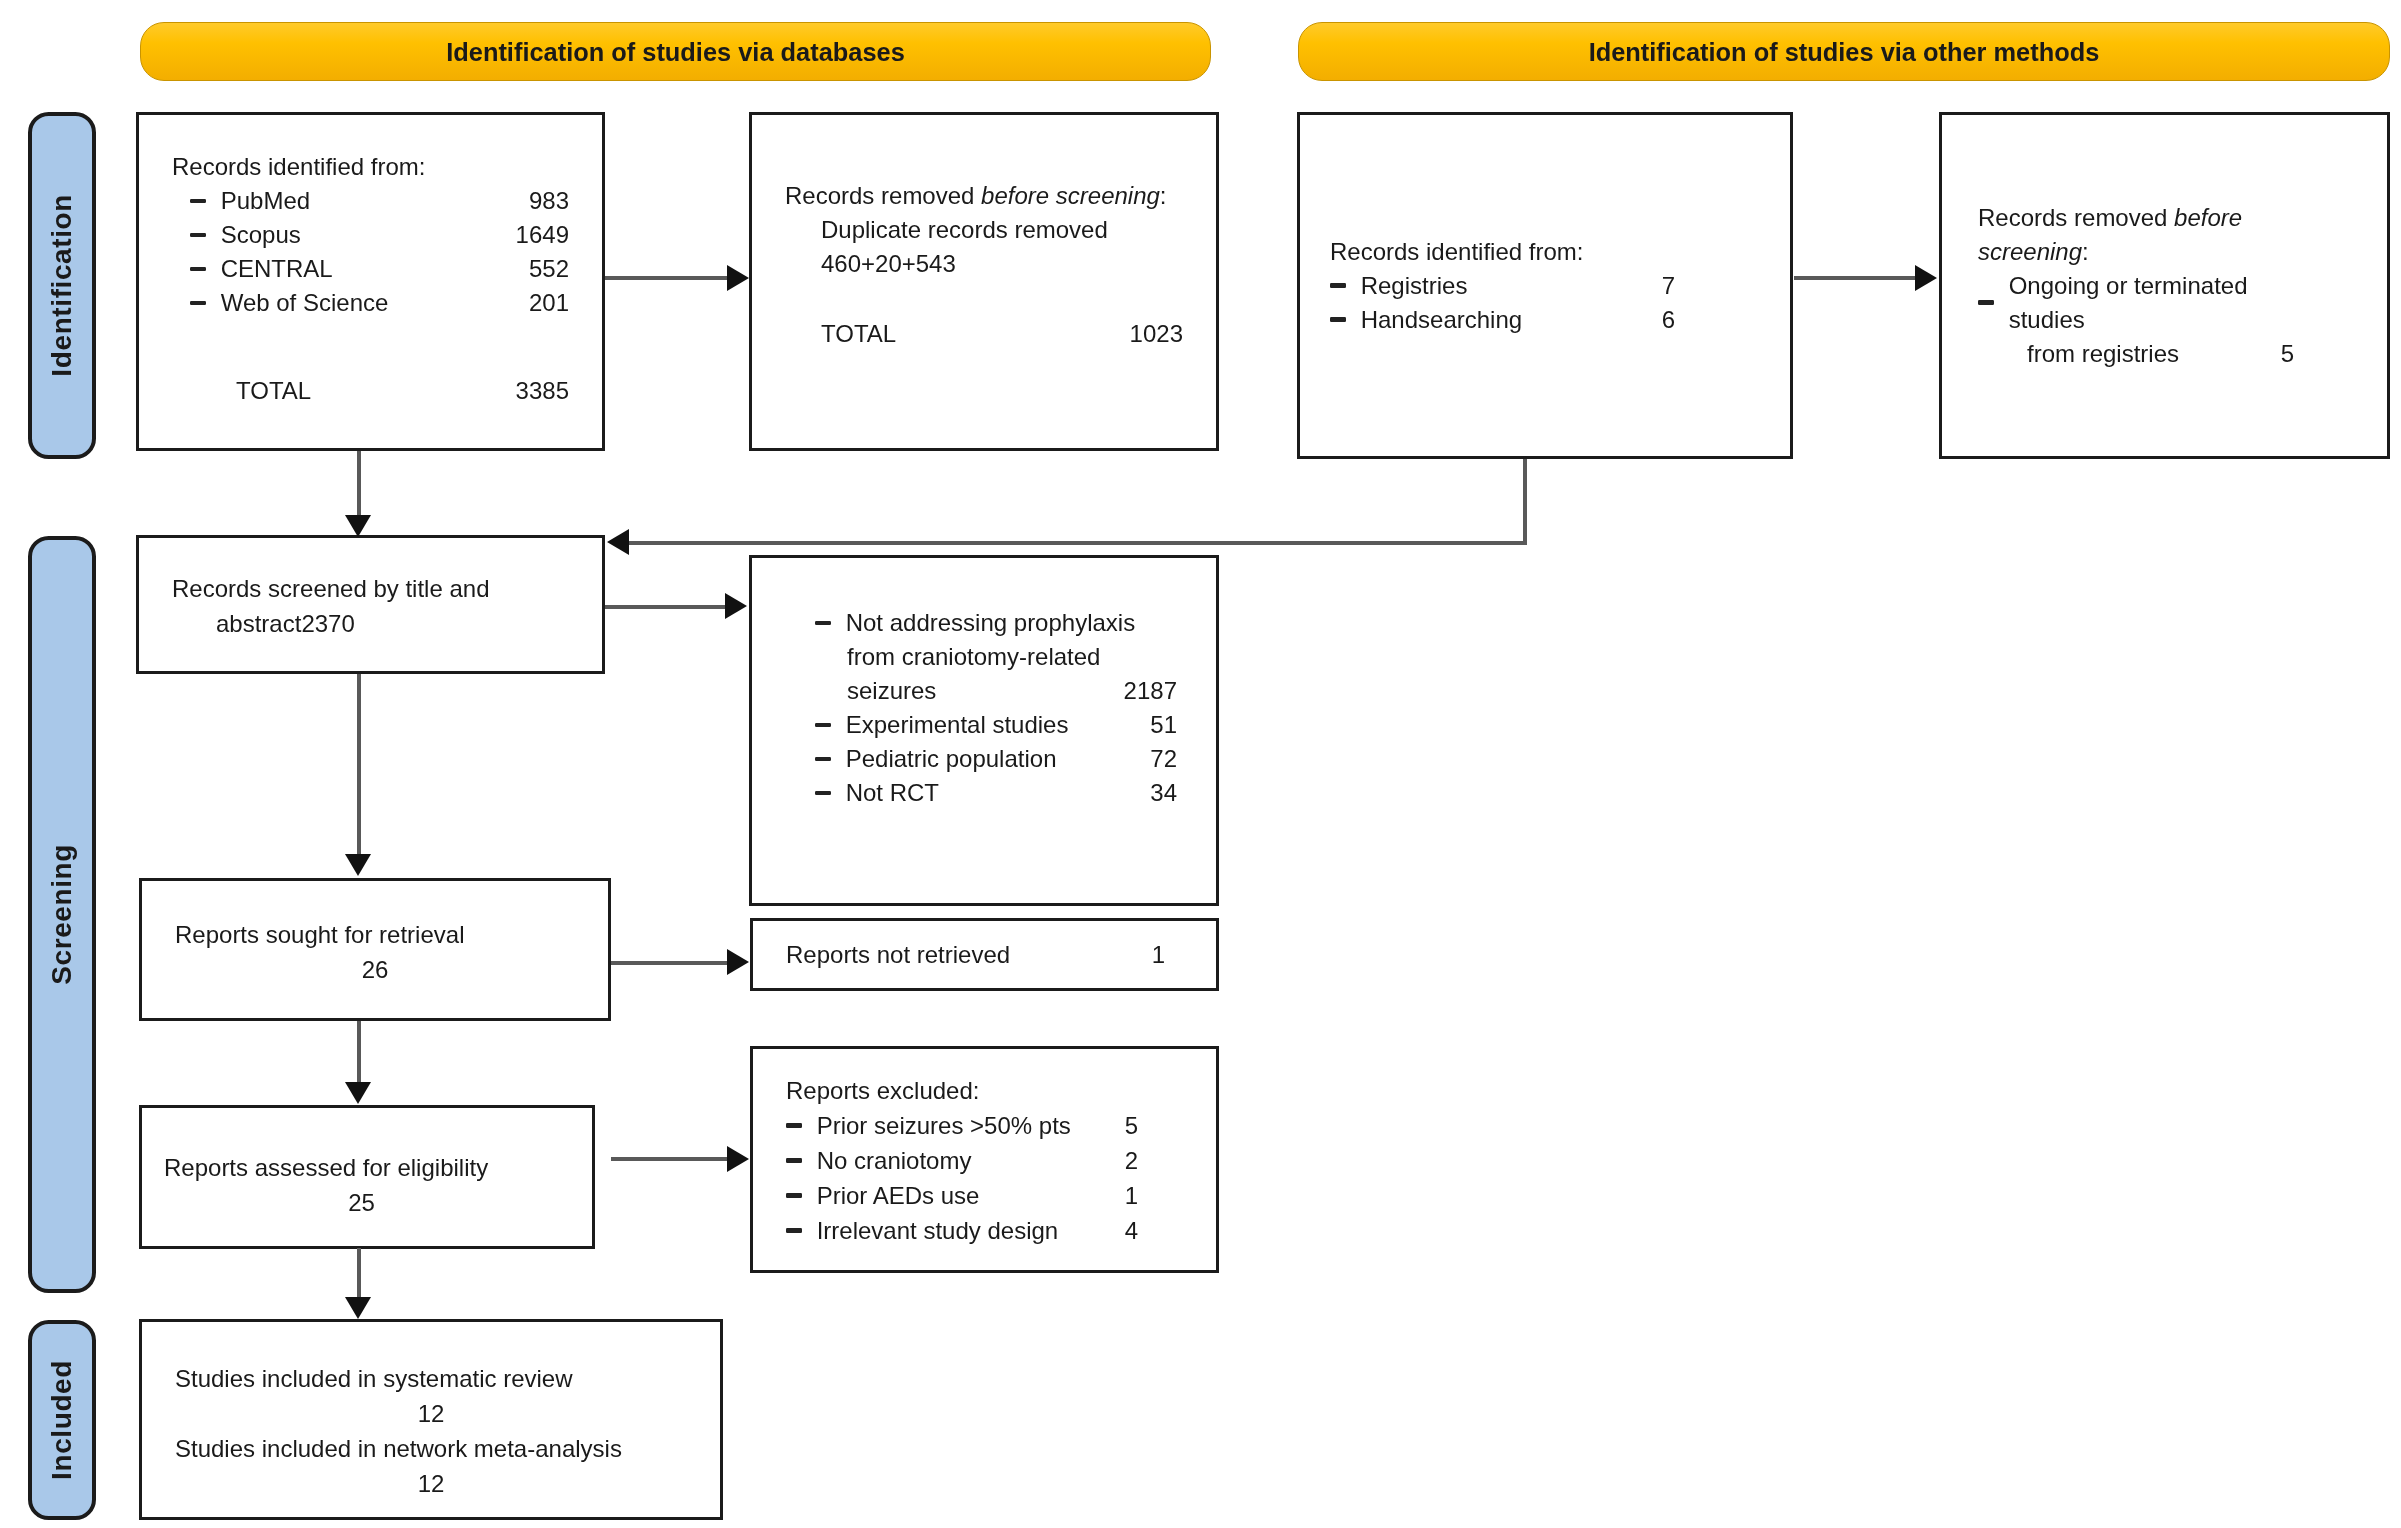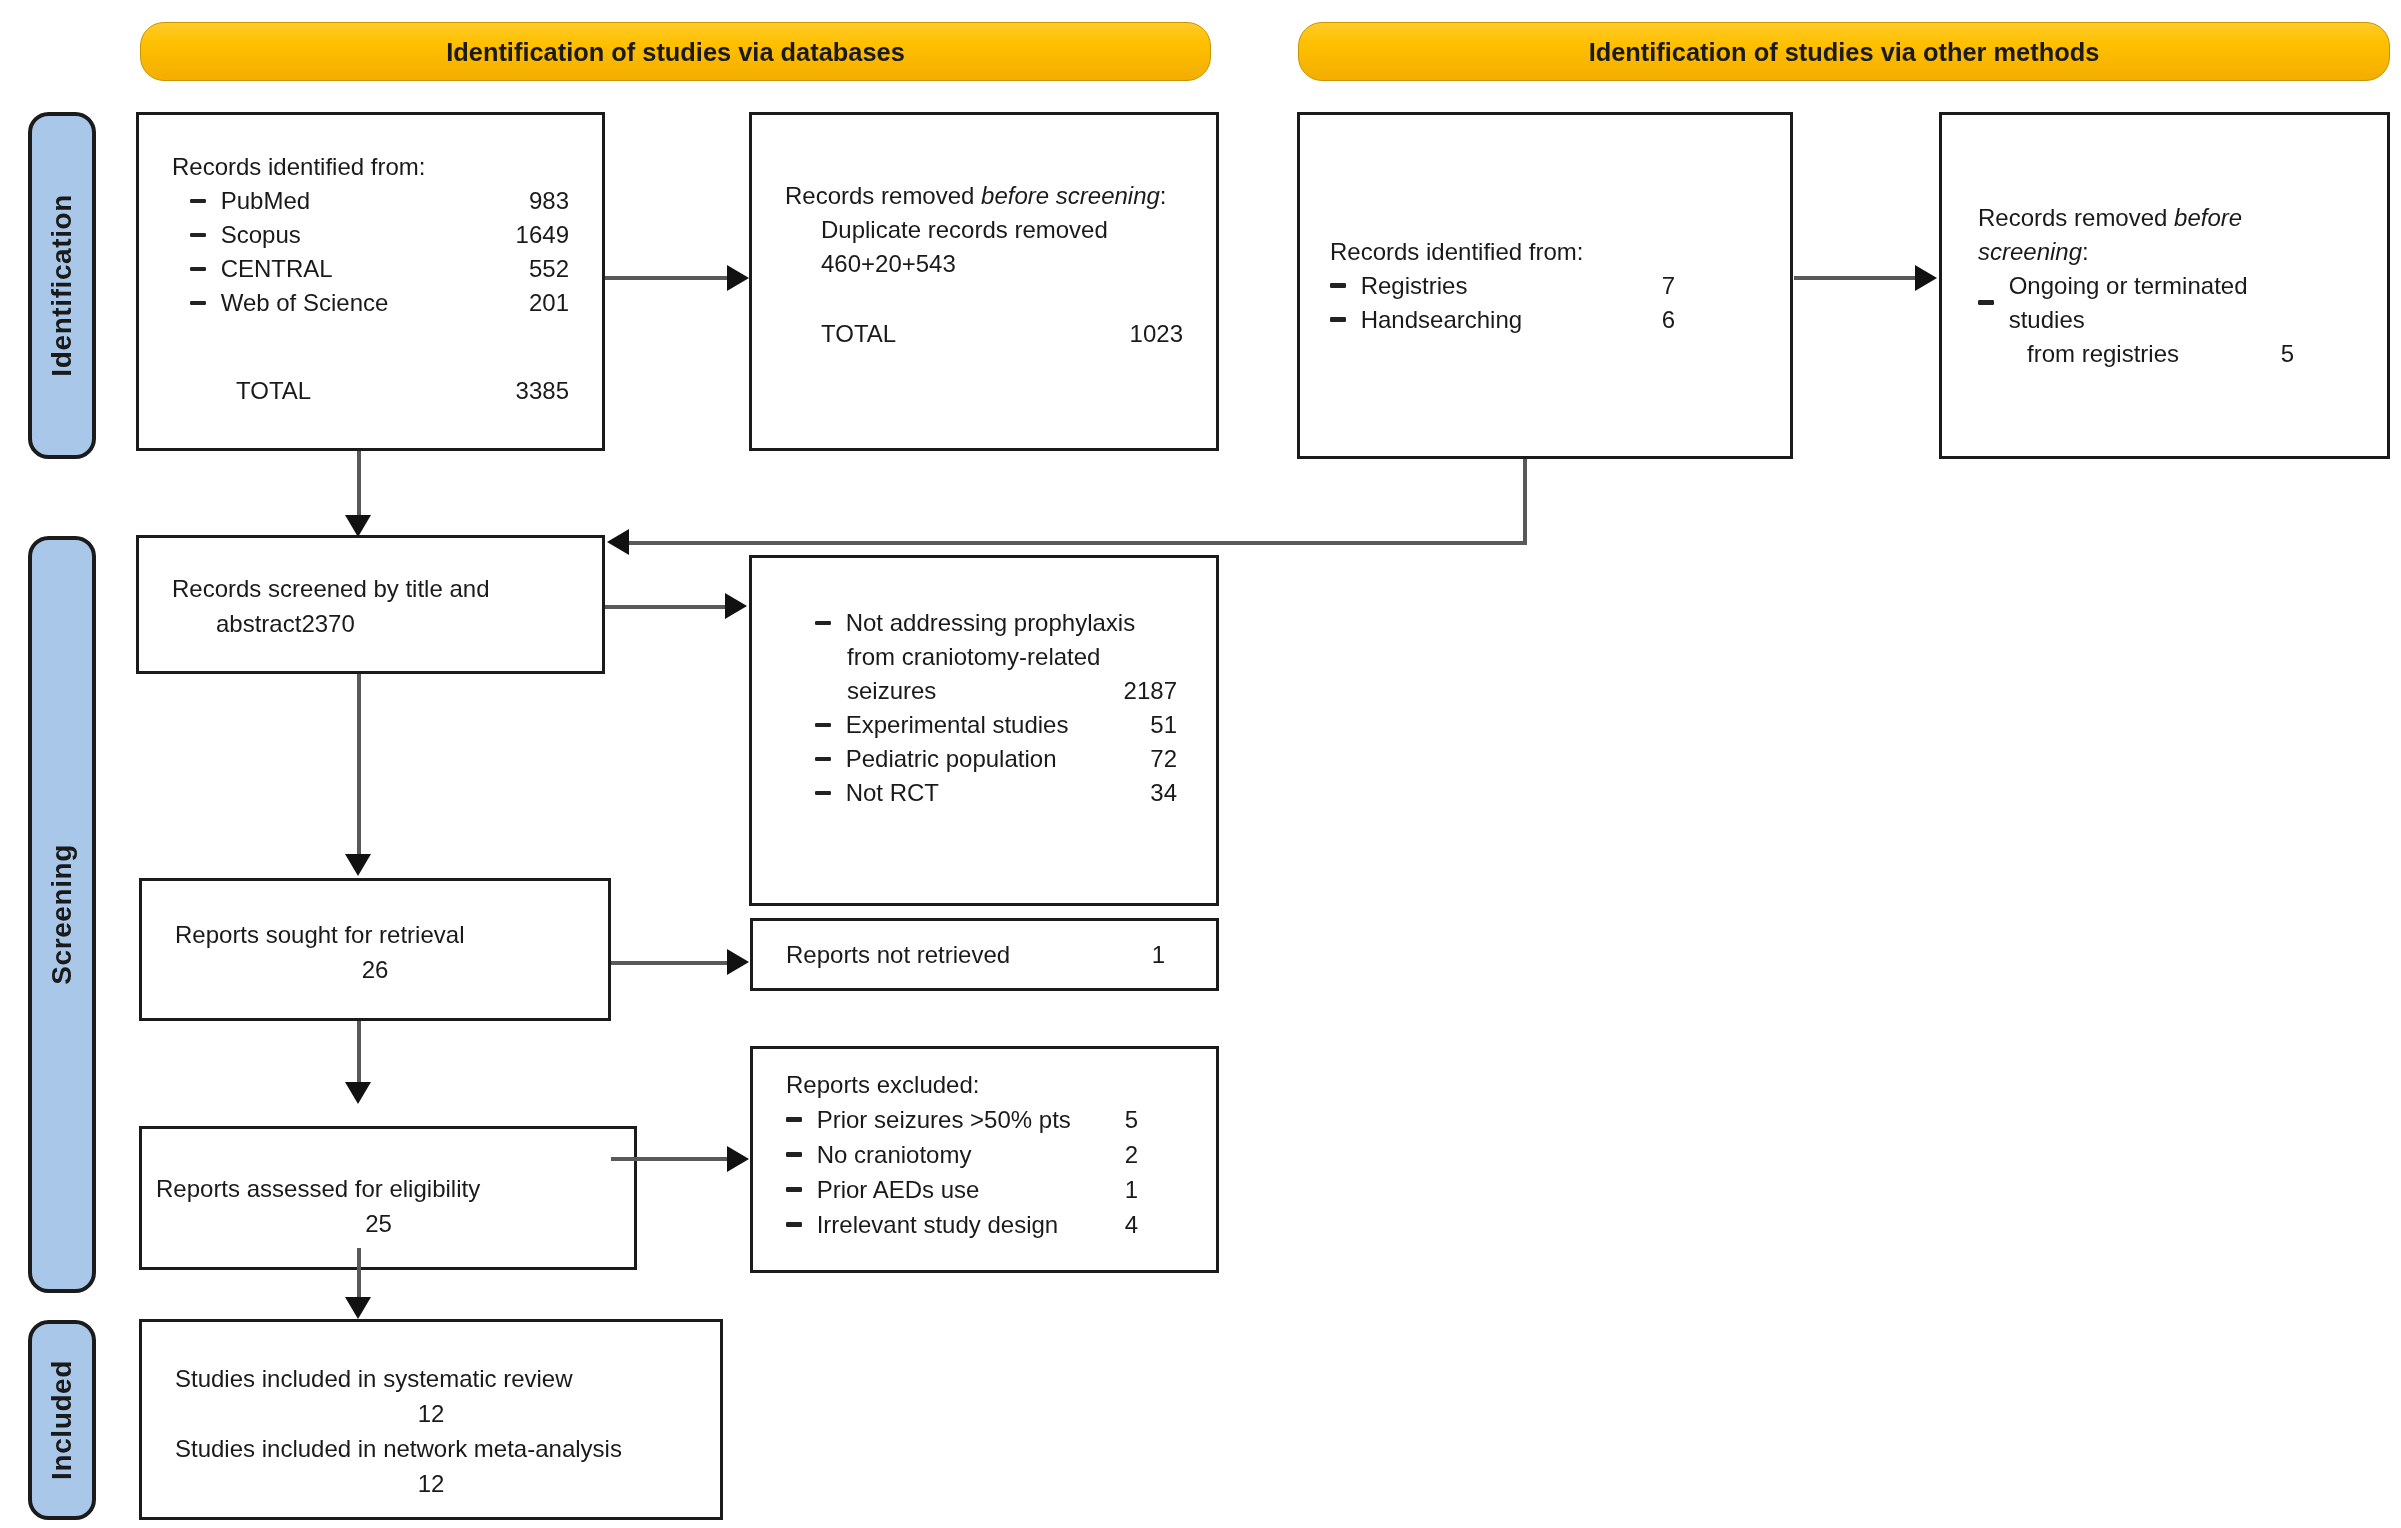--- a/index.html
+++ b/index.html
@@ -25,22 +25,22 @@
   
   .box{position:absolute;background:#fff;border:3.6px solid var(--box-border);box-sizing:border-box;}
   .b1{left:136px;top:112px;width:469px;height:339px;padding:35px 33px 0 33px;}
   .b2{left:749px;top:112px;width:470px;height:339px;padding:64px 33px 0 33px;}
   .b3{left:1297px;top:112px;width:496px;height:347px;padding:0 30px;display:flex;flex-direction:column;justify-content:center;}
   .b4{left:1939px;top:112px;width:451px;height:347px;padding:0 36px;display:flex;flex-direction:column;justify-content:center;}
   .b5{left:136px;top:535px;width:469px;height:139px;padding:33px 33px 0 33px;line-height:35px;}
   .b6{left:749px;top:555px;width:470px;height:351px;padding:48px 33px 0 46px;}
   .b7{left:139px;top:878px;width:472px;height:143px;padding:36px 33px 5px 33px;line-height:35px;}
   .b8{left:750px;top:918px;width:469px;height:73px;padding:0 51px 0 33px;display:flex;align-items:center;}
-  .b9{left:139px;top:1105px;width:498px;height:144px;padding:42px 33px 0 14px;line-height:35px;margin-top:21px;}
-  .b10{left:750px;top:1046px;width:469px;height:227px;padding:18px 33px 0 33px;line-height:35px;}
+  .b9{left:139px;top:1105px;width:456px;height:144px;padding:42px 33px 0 22px;line-height:35px;}
+  .b10{left:750px;top:1046px;width:469px;height:227px;padding:24px 33px 0 33px;line-height:35px;}
   .b11{left:139px;top:1319px;width:584px;height:201px;padding:39px 33px 0 33px;line-height:35px;}
   .b6{line-height:34px;}
   
   .row{display:flex;align-items:baseline;}
   .dash{flex:none;width:15.7px;height:4.8px;background:#222;border-radius:1.2px;align-self:center;margin:0 15px 0 18px;}
   .dash0{margin-left:0;}
   .dash28{margin-left:17px;}
   .lbl{flex:1;}
   .val{text-align:right;white-space:nowrap;}
   .rows-b1 .row{padding-right:0px;}

